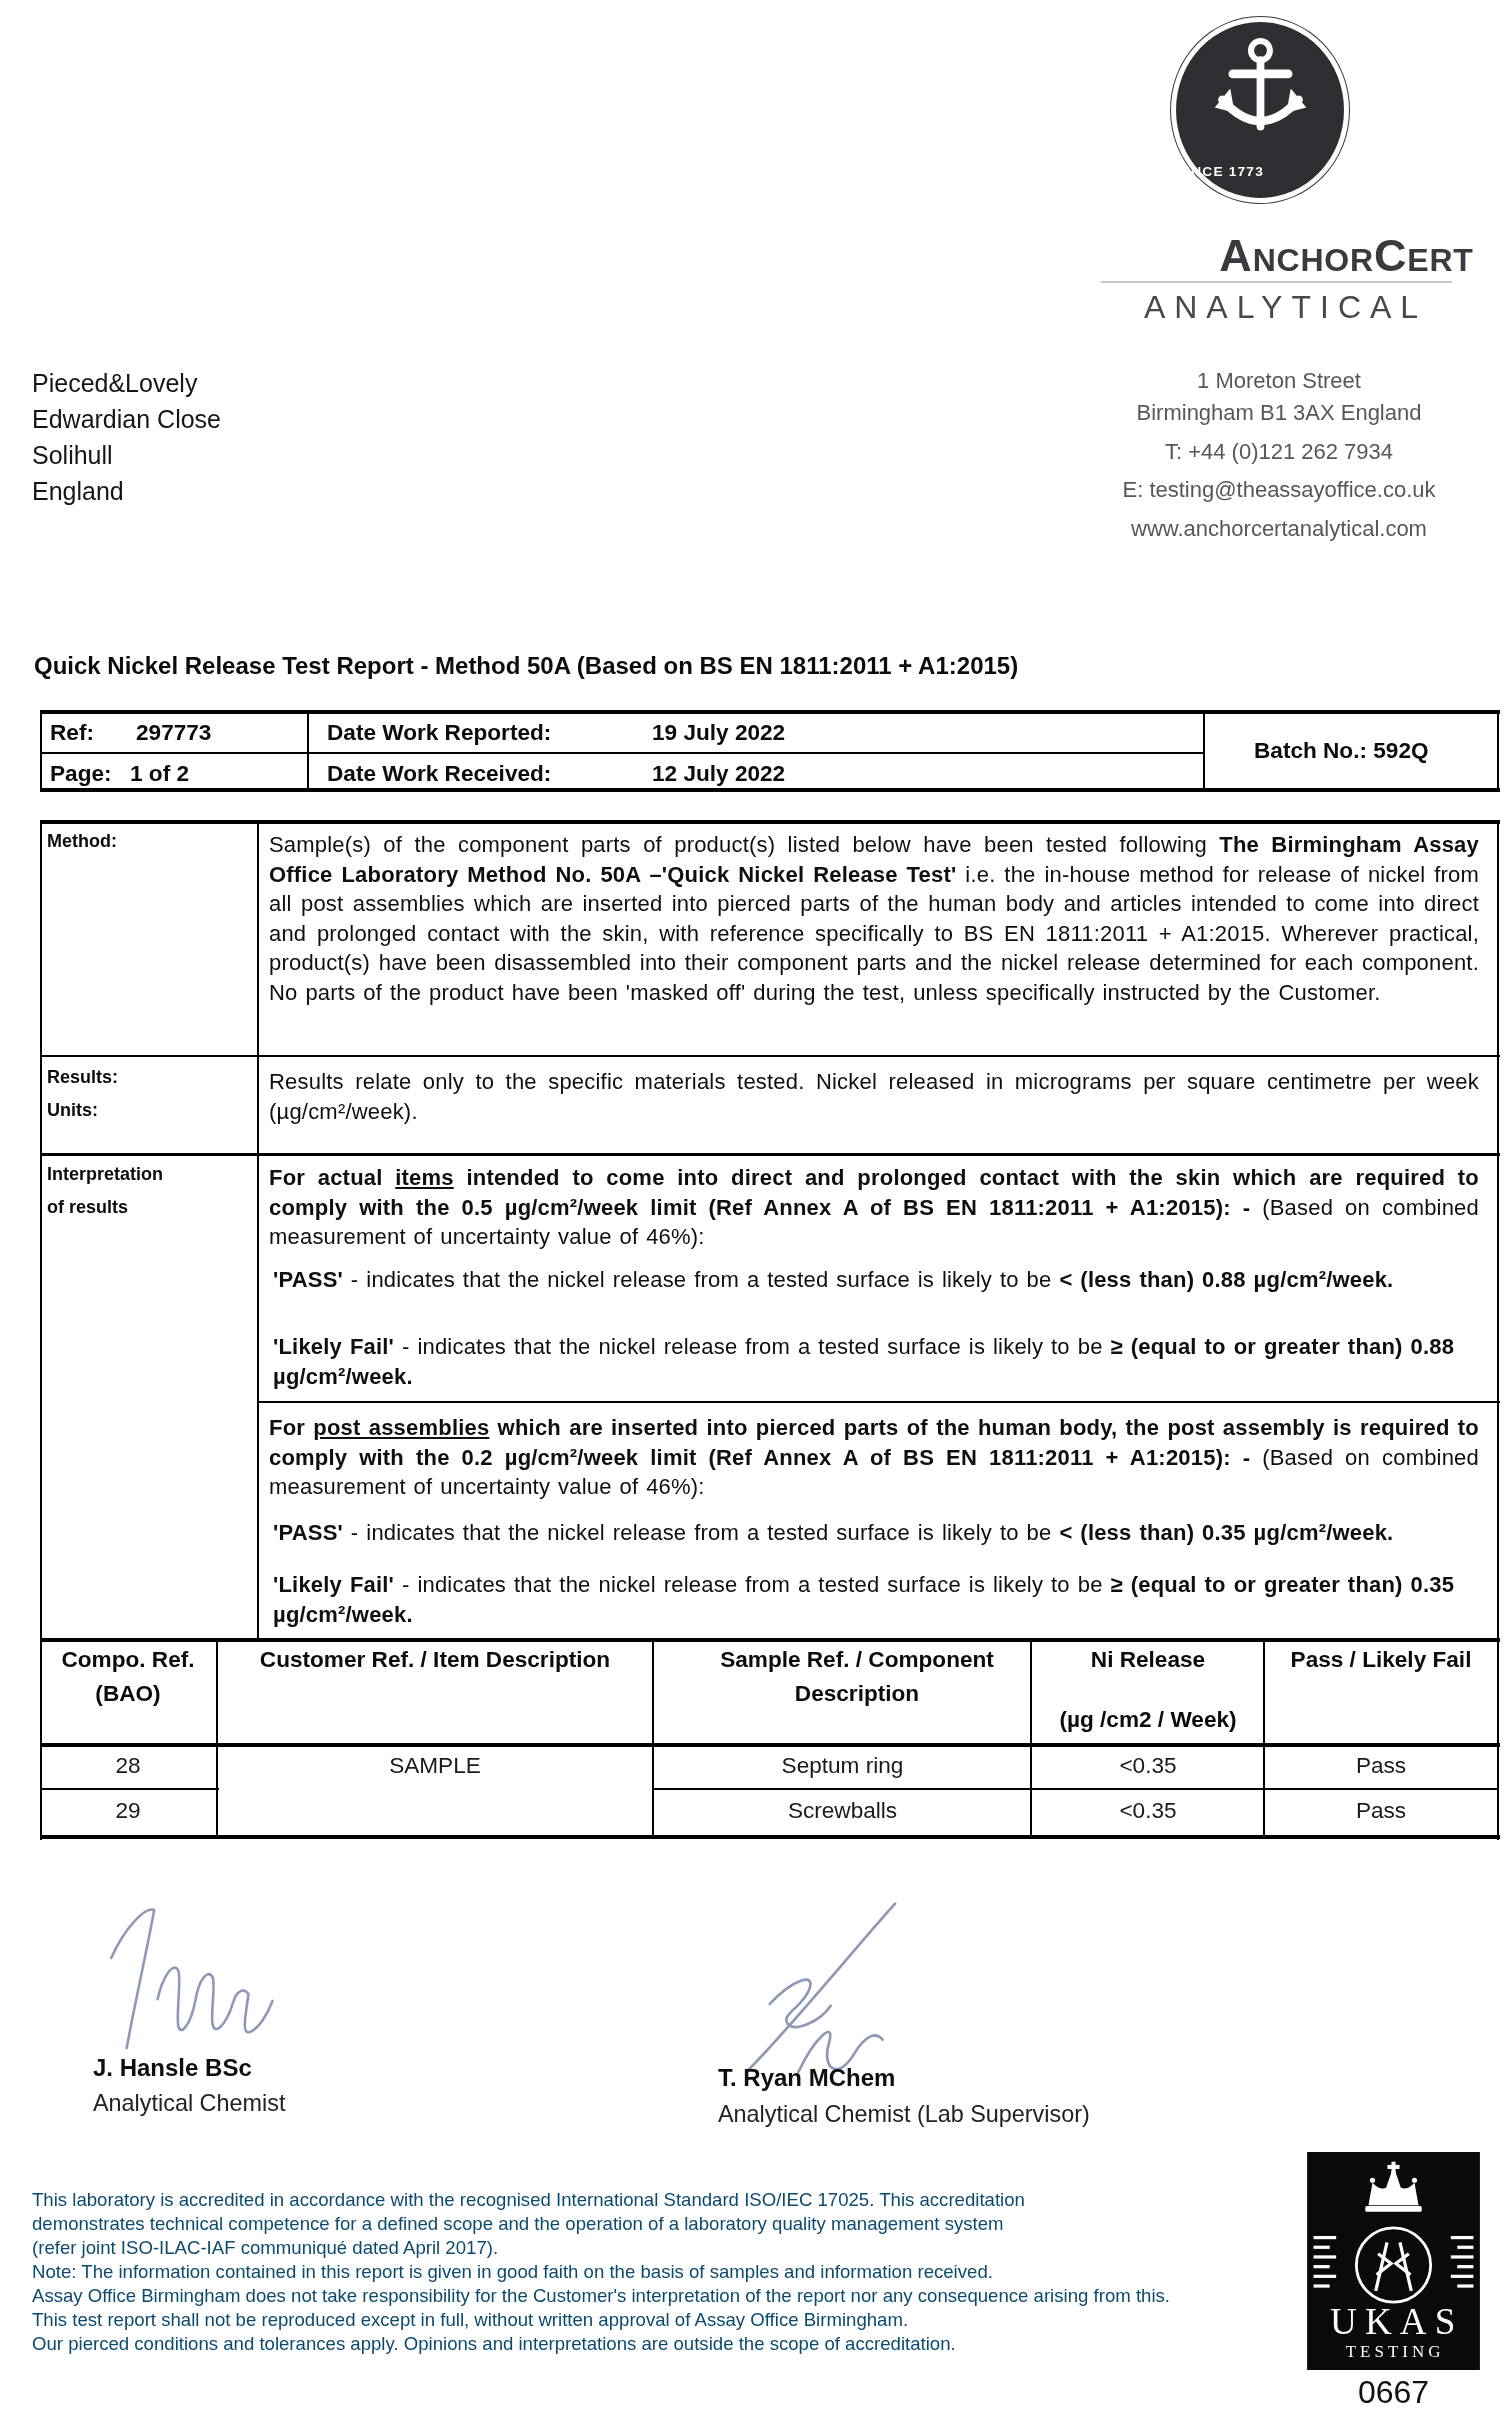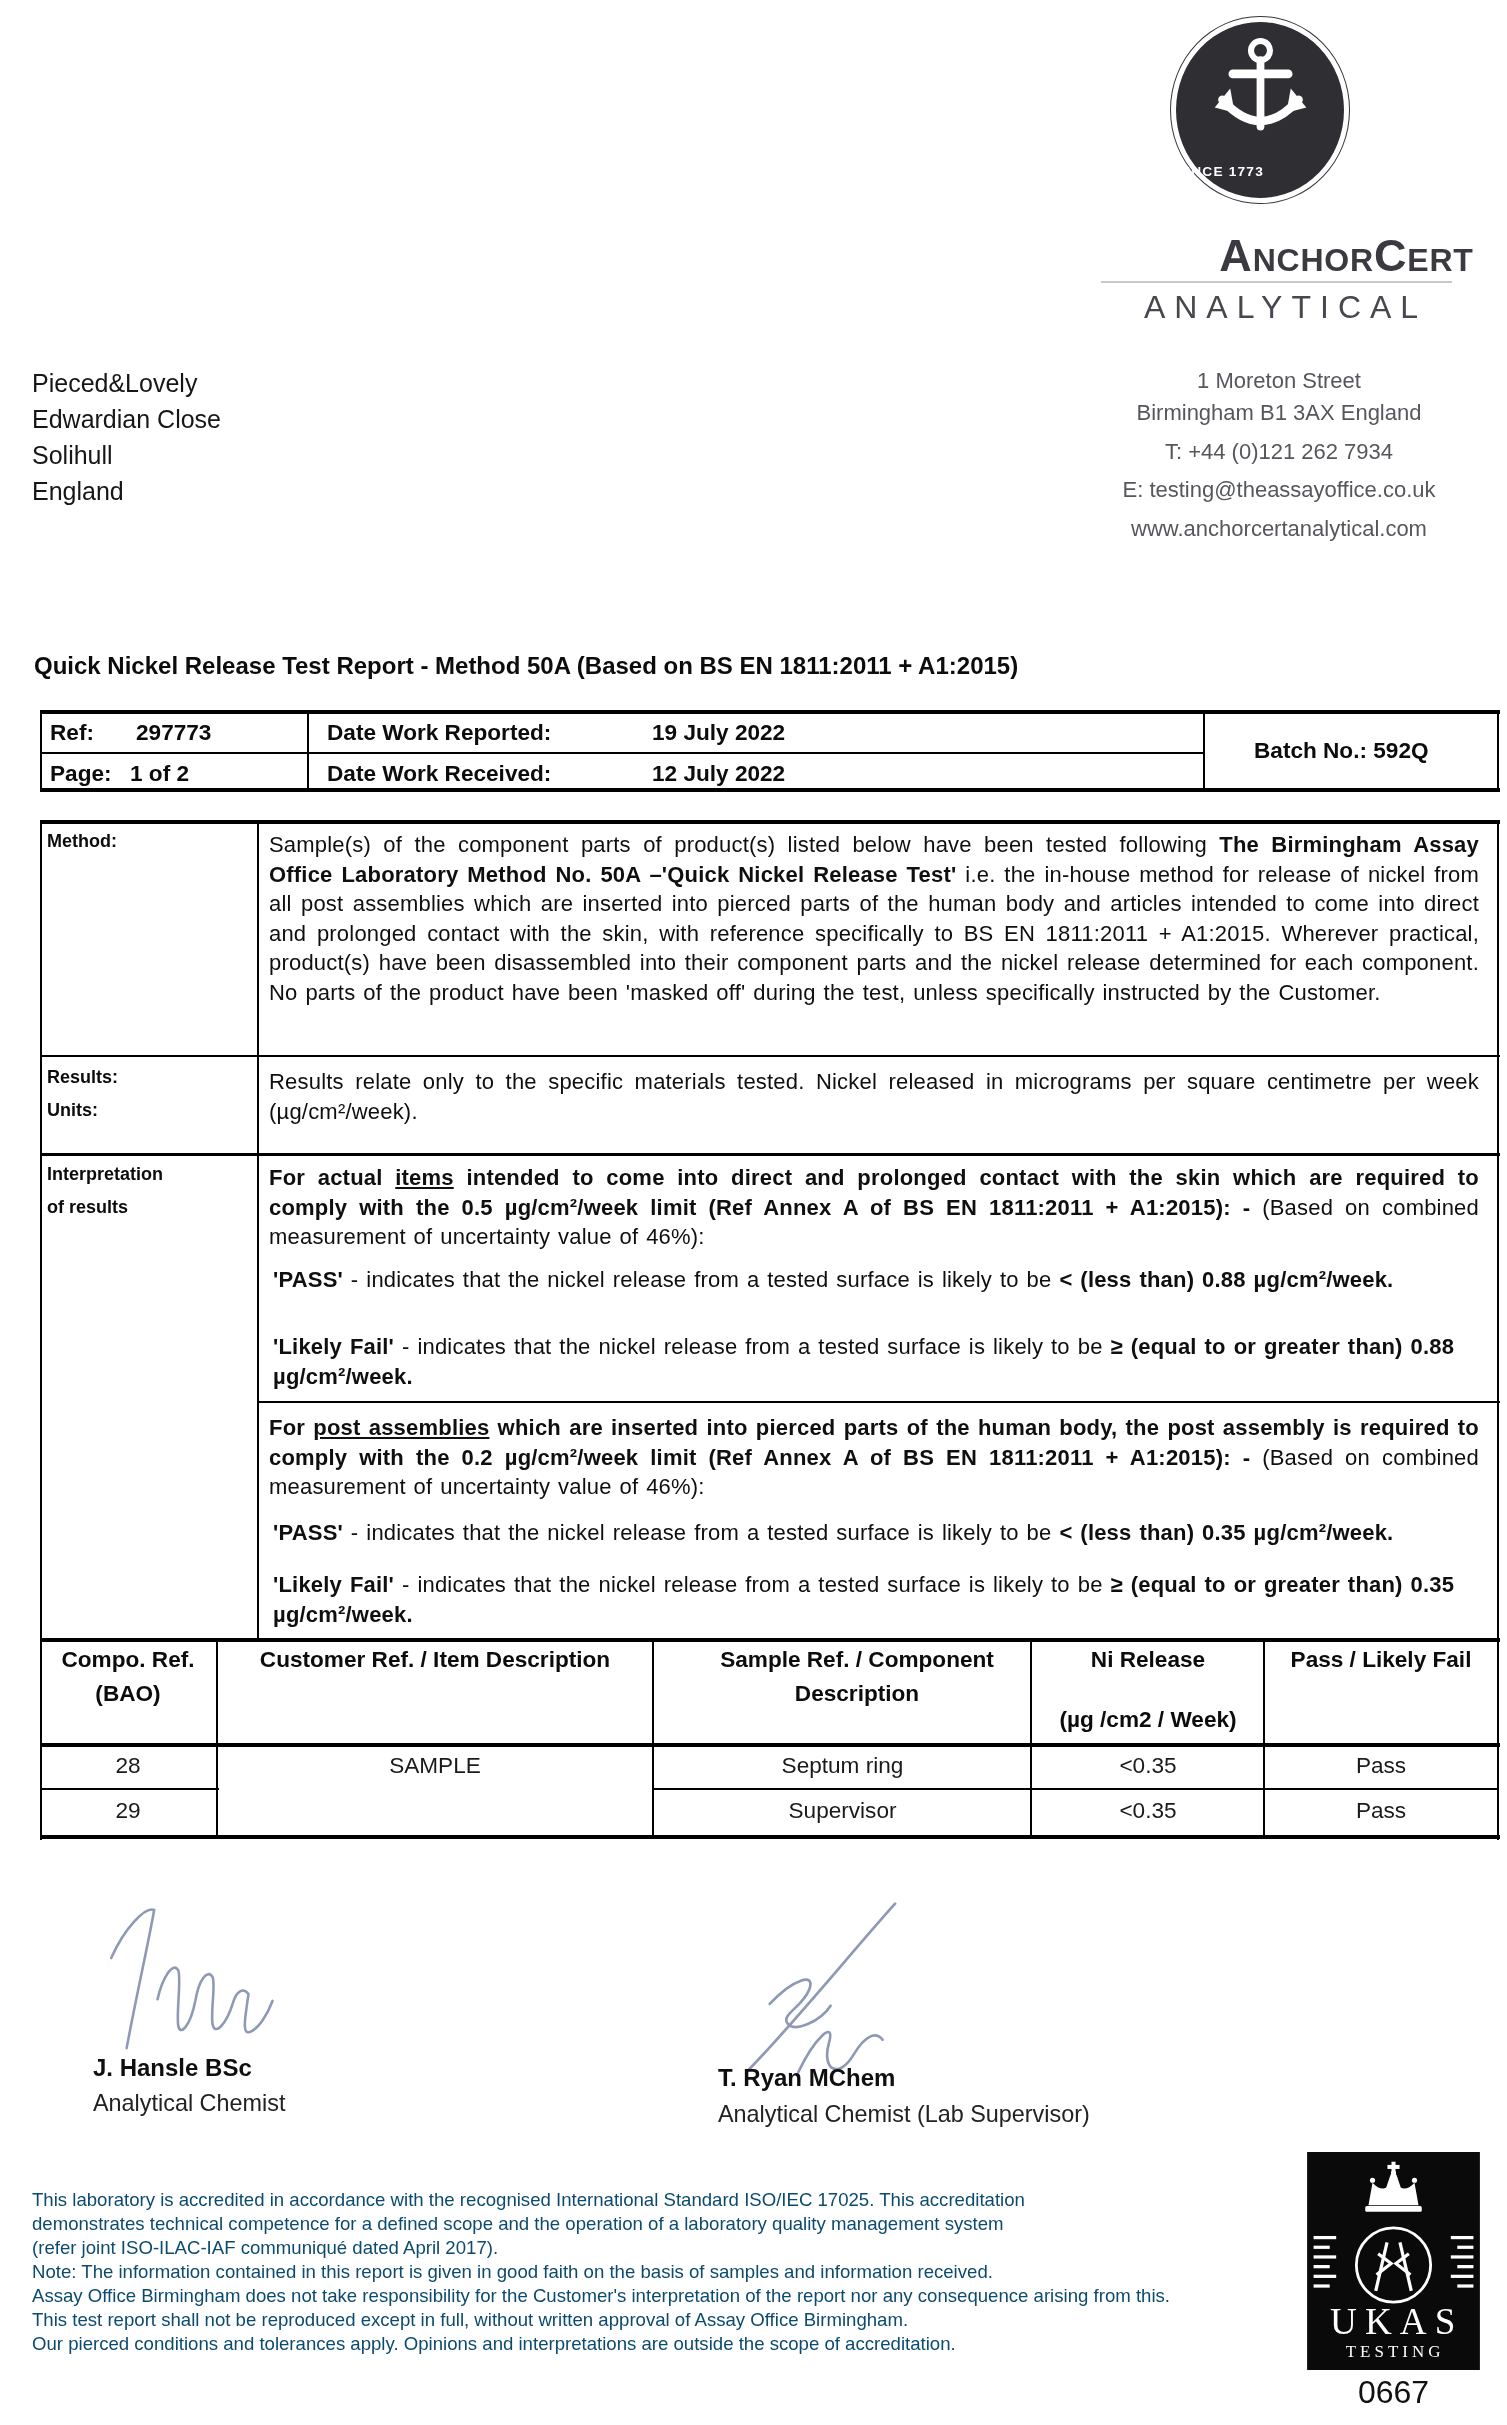--- a/index.html
+++ b/index.html
@@ -171,21 +171,21 @@
     <div>Pass / Likely Fail</div>
   </div>
 
   <div class="rowcell" style="left:42px;top:1753px;width:172px;">28</div>
   <div class="rowcell" style="left:218px;top:1753px;width:434px;">SAMPLE</div>
   <div class="rowcell" style="left:655px;top:1753px;width:375px;">Septum ring</div>
   <div class="rowcell" style="left:1033px;top:1753px;width:230px;">&lt;0.35</div>
   <div class="rowcell" style="left:1265px;top:1753px;width:232px;">Pass</div>
 
   <div class="rowcell" style="left:42px;top:1798px;width:172px;">29</div>
-  <div class="rowcell" style="left:655px;top:1798px;width:375px;">Supervisor</div>
+  <div class="rowcell" style="left:655px;top:1798px;width:375px;">Screwballs</div>
   <div class="rowcell" style="left:1033px;top:1798px;width:230px;">&lt;0.35</div>
   <div class="rowcell" style="left:1265px;top:1798px;width:232px;">Pass</div>
 
   <svg class="abs" style="left:99px;top:1898px;" width="184" height="163" viewBox="0 0 210 190">
     <g fill="none" stroke="#8f99b5" stroke-width="3" stroke-linecap="round">
       <path d="M12,70 C28,34 52,10 62,14 C58,40 40,120 30,175"></path>
       <path d="M66,118 C72,92 84,74 90,84 C94,92 88,132 90,148 C92,162 104,150 110,120 C114,96 124,82 130,92 C134,100 128,130 130,146 C132,162 146,148 154,122 C158,108 166,104 172,112 C168,140 164,160 174,156 C184,152 194,136 200,120"></path>
     </g>
   </svg>
   <svg class="abs" style="left:716px;top:1896px;" width="206" height="198" viewBox="0 0 230 220">

